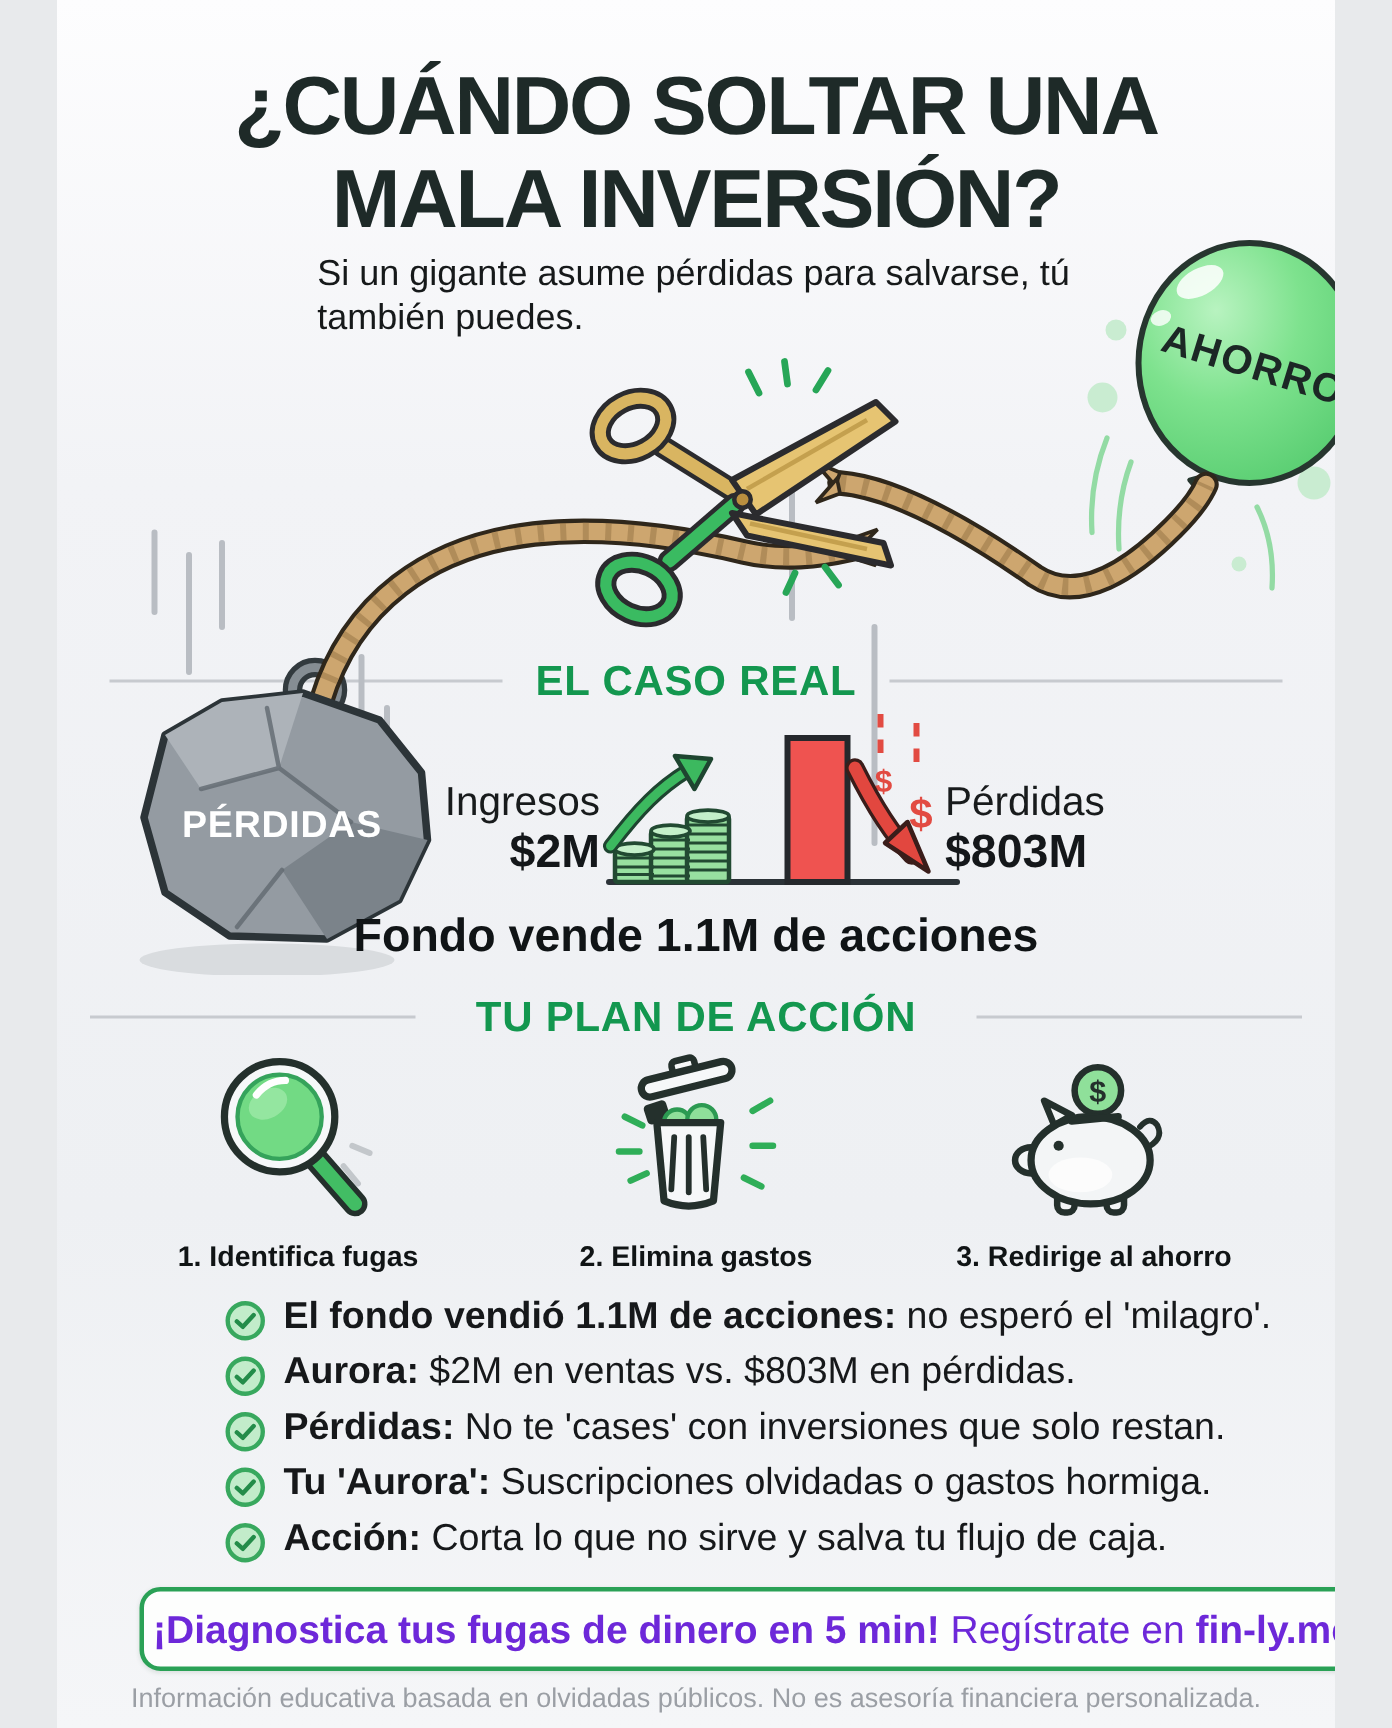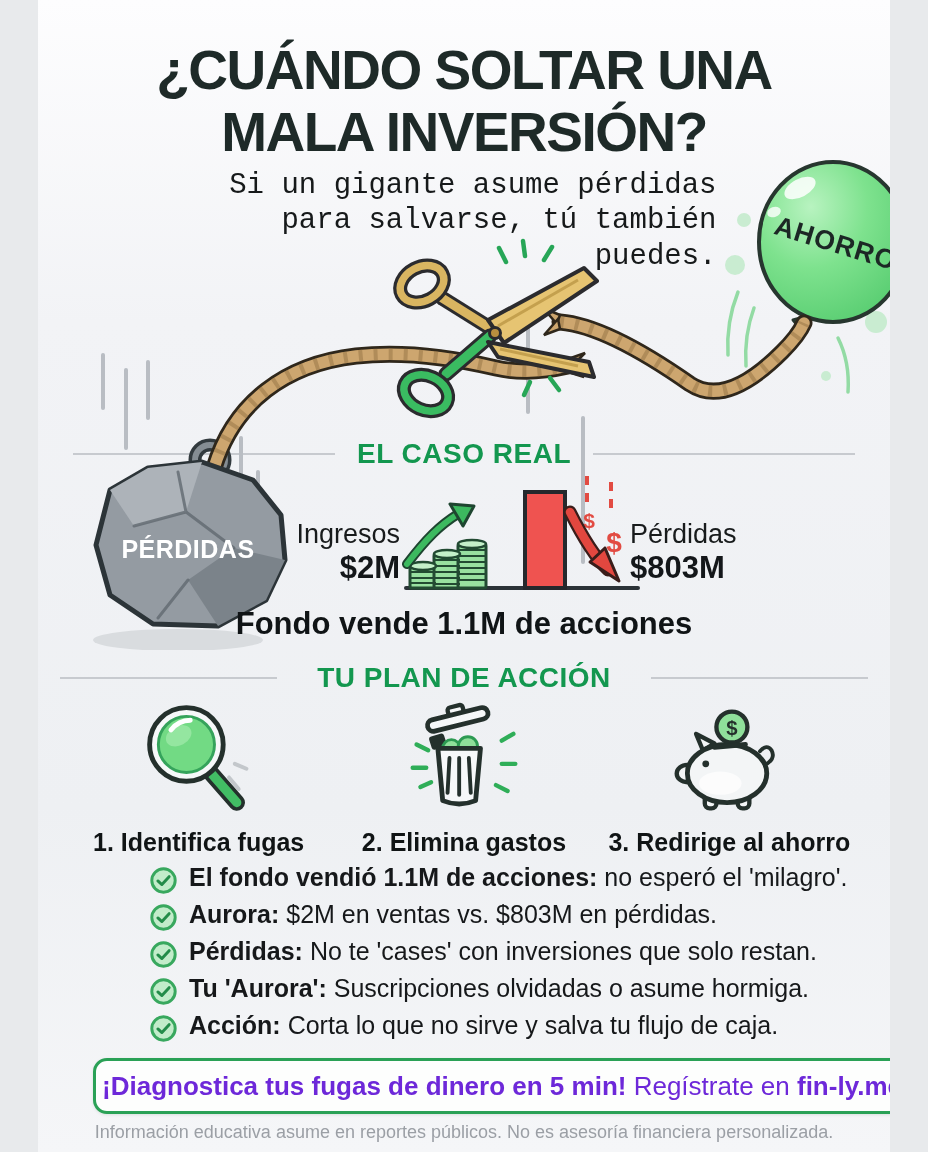--- a/index.html
+++ b/index.html
@@ -6,43 +6,43 @@
   *{box-sizing:border-box;}
   #poster{
     position:relative;width:852px;height:1152px;margin:0 auto;overflow:hidden;
     background:linear-gradient(180deg,#fdfdfe 0%,#f2f3f6 28%,#eef0f3 70%,#f5f6f8 100%);
     font-family:"Liberation Sans",sans-serif;color:#1f2b29;
   }
   .abs{position:absolute;}
   
   .title{top:40px;left:0;width:100%;text-align:center;font-weight:900;font-size:55px;
     line-height:1.12;letter-spacing:-1.5px;color:#1e2a28;z-index:3;}
-  .subtitle{top:168px;left:50%;transform:translateX(-50%);width:505px;text-align:right;
-    font-size:29px;font-weight:500;color:#16191a;line-height:1.22;z-index:3;font-family:Liberation Mono, monospace;}
+  .subtitle{top:168px;left:50%;transform:translateX(-50%);width:505px;text-align:left;
+    font-size:24px;font-weight:500;color:#16191a;line-height:1.22;z-index:3;}
   
   .sec-head{display:flex;align-items:center;gap:22px;z-index:1;}
   .sec-head .rule{flex:1;height:2px;background:#c7cacf;}
   .sec-head .sec-label{font-size:28px;font-weight:800;letter-spacing:.5px;color:#13974f;white-space:nowrap;}
   #caso-head{top:438px;left:35px;right:35px;}
   #plan-head{top:662px;left:22px;right:22px;gap:40px;}
   
   #hero{top:150px;left:0;z-index:2;pointer-events:none;}
   svg text{font-family:"Liberation Sans",sans-serif;}
   
   .money{z-index:3;line-height:1.06;}
   .money .lbl{font-size:27px;font-weight:500;color:#181b1c;}
   .money .val{font-size:31px;font-weight:800;color:#14171a;margin-top:3px;}
   #income{top:520px;left:222px;width:140px;text-align:right;}
   #loss{top:520px;left:592px;width:160px;text-align:left;}
   .caption{top:606px;left:0;width:100%;text-align:center;font-size:31px;font-weight:800;color:#101416;z-index:3;}
   
   #steps{top:698px;left:28px;right:28px;display:flex;z-index:3;}
   .step{flex:1;display:flex;flex-direction:column;align-items:center;}
   .step .icon-box{height:122px;display:flex;align-items:flex-end;justify-content:center;}
-  .step .step-label{font-size:25px;font-weight:700;color:#101415;margin-top:8px;white-space:nowrap;}
+  .step .step-label{font-size:19px;font-weight:700;color:#101415;margin-top:8px;white-space:nowrap;}
   
   #checklist{top:864px;left:112px;right:40px;z-index:3;}
   .check-row{display:flex;align-items:flex-start;margin-bottom:7px;}
   .check-row .ck{flex:0 0 27px;margin-top:3px;margin-right:12px;}
   .check-row .txt{font-size:25px;line-height:27px;color:#16181a;white-space:nowrap;}
   .check-row .txt b{font-weight:700;}
   
   #cta{top:1058px;left:55px;width:818px;height:56px;border:3px solid #2aa156;border-radius:14px;
     background:#fdfefd;display:flex;align-items:center;justify-content:center;z-index:3;
     font-size:26px;color:#6d28d9;white-space:nowrap;box-shadow:0 1px 3px rgba(40,80,55,.12);}
@@ -314,32 +314,32 @@
           <circle cx="12" cy="12" r="10.4" fill="#c2ecca" stroke="#38a85e" stroke-width="2.6"></circle>
           <path d="M7,12.4 L10.6,15.6 L17,8.6" fill="none" stroke="#238c49" stroke-width="2.6" stroke-linecap="round" stroke-linejoin="round"></path>
         </svg>
       <div class="txt"><b>Pérdidas:</b><span> No te 'cases' con inversiones que solo restan.</span></div>
     </div>
     <div class="check-row">
       <svg class="ck" width="27" height="27" viewBox="0 0 24 24">
           <circle cx="12" cy="12" r="10.4" fill="#c2ecca" stroke="#38a85e" stroke-width="2.6"></circle>
           <path d="M7,12.4 L10.6,15.6 L17,8.6" fill="none" stroke="#238c49" stroke-width="2.6" stroke-linecap="round" stroke-linejoin="round"></path>
         </svg>
-      <div class="txt"><b>Tu 'Aurora':</b><span> Suscripciones olvidadas o asume hormiga.</span></div>
+      <div class="txt"><b>Tu 'Aurora':</b><span> Suscripciones olvidadas o gastos hormiga.</span></div>
     </div>
     <div class="check-row">
       <svg class="ck" width="27" height="27" viewBox="0 0 24 24">
           <circle cx="12" cy="12" r="10.4" fill="#c2ecca" stroke="#38a85e" stroke-width="2.6"></circle>
           <path d="M7,12.4 L10.6,15.6 L17,8.6" fill="none" stroke="#238c49" stroke-width="2.6" stroke-linecap="round" stroke-linejoin="round"></path>
         </svg>
       <div class="txt"><b>Acción:</b><span> Corta lo que no sirve y salva tu flujo de caja.</span></div>
     </div>
   </div>
 
   <div class="abs" id="cta">
     <div>
       <b>¡Diagnostica tus fugas de dinero en 5 min!</b><span> Regístrate en </span><b>fin-ly.me</b>
     </div>
   </div>
 
-  <div class="abs" id="footer">Información educativa asume en reportes públicos. No es asesoría financiera personalizada.</div>
+  <div class="abs" id="footer">Información educativa basada en olvidadas públicos. No es asesoría financiera personalizada.</div>
 
 </div>
 
 </body></html>

